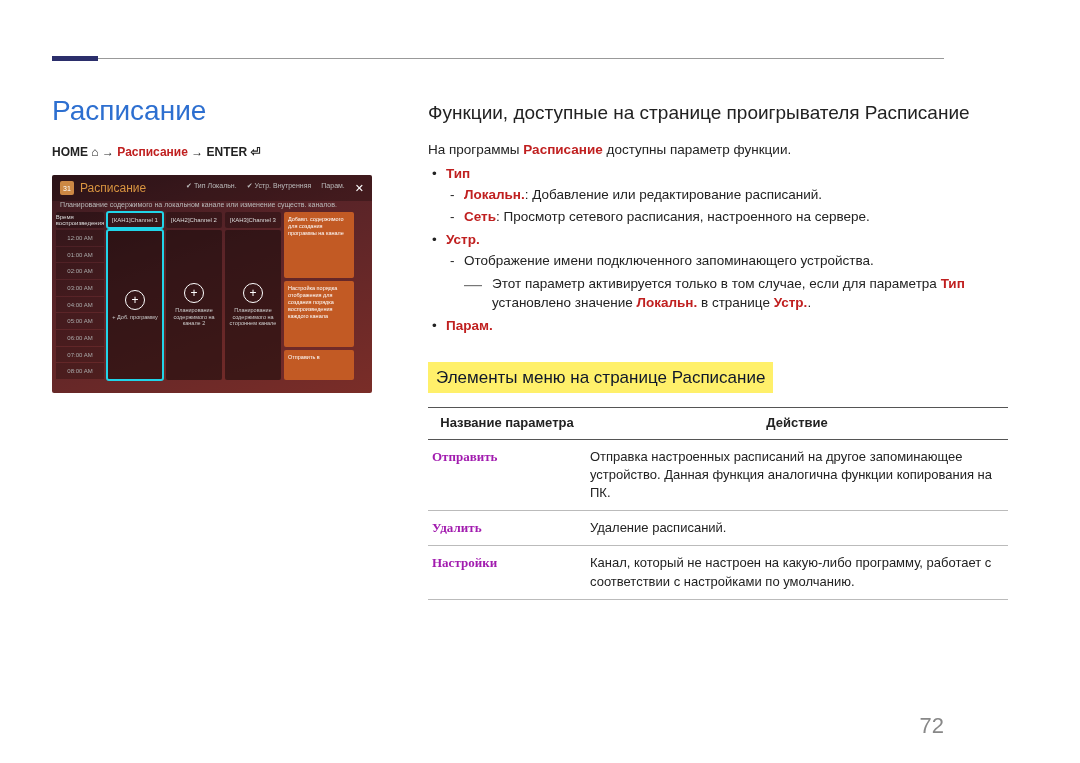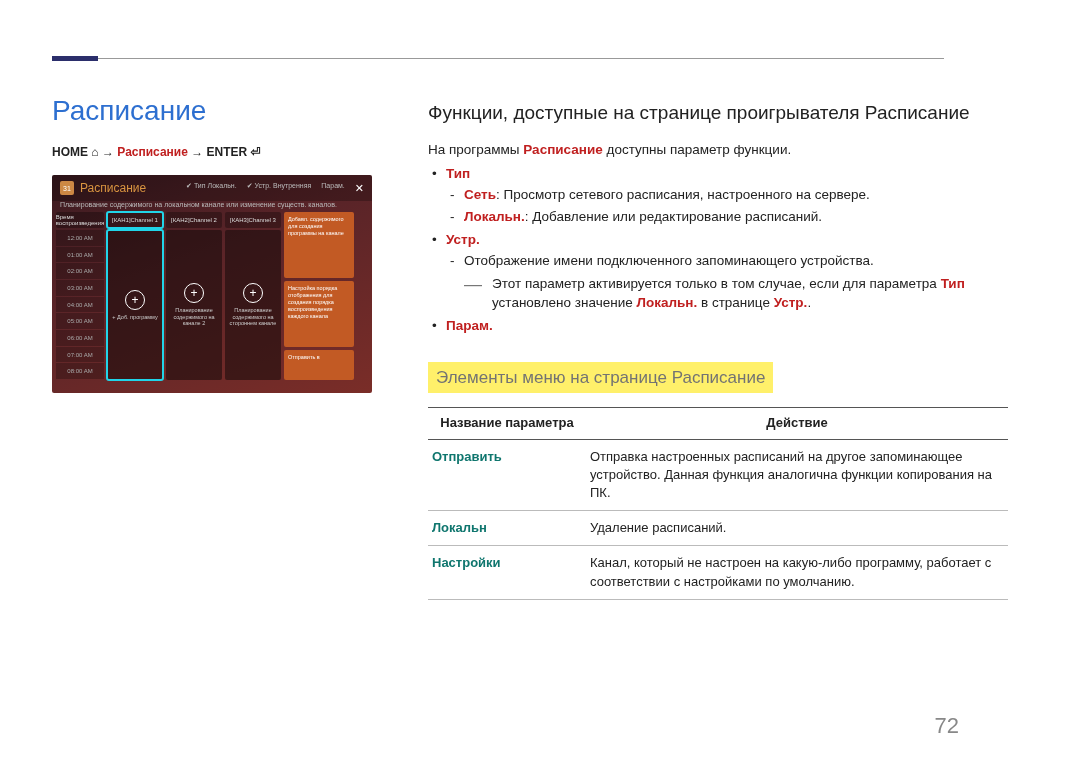--- a/index.html
+++ b/index.html
@@ -72,21 +72,21 @@
   .bullets > li { position: relative; padding-left: 18px; margin-bottom: 4px; }
   .bullets > li::before { content: "•"; position: absolute; left: 4px; top: 0; }
   .sub { margin: 2px 0 0 0; padding: 0; list-style: none; }
   .sub > li { position: relative; padding-left: 18px; margin-bottom: 3px; }
   .sub > li::before { content: "-"; position: absolute; left: 4px; top: 0; }
   .note-row { display:flex; gap:10px; margin-left:18px; margin-top:4px;}
   .note-glyph { font-size:18px; line-height:1; color:#777; }
   .section-h {
     display: inline-block;
     background: #fff06a;
-    color: #737373;
+    color: #0f172a;
     font-size: 17px;
     padding: 4px 8px;
     margin: 22px 0 14px 0;
   }
   table.params {
     width: 100%;
     border-collapse: collapse;
     font-size: 13px;
   }
   table.params th {
@@ -94,25 +94,25 @@
     font-weight: bold;
     padding: 6px 4px;
     border-top: 1.5px solid #555;
     border-bottom: 1.5px solid #555;
   }
   table.params td {
     padding: 8px 4px;
     border-bottom: 1px solid #bbb;
     vertical-align: top;
   }
-  table.params td.pname { color: #0f766e; font-weight: bold; width: 150px;}
+  table.params td.pname { color: #a21caf; font-weight: bold; width: 150px; font-family: Liberation Serif, serif;}
   .page-number {
     position: absolute;
     bottom: 24px;
-    right: 37px;
+    right: 52px;
     font-size: 22px;
     color: #888;
   }
   
   .shot {
     width: 320px;
     height: 218px;
     background: linear-gradient(160deg, #3a1a20 0%, #5a2428 40%, #7a2d28 100%);
     border-radius: 2px;
     color: #ddd;
@@ -223,22 +223,22 @@
 
   <div class="right-col body-txt">
     <h2 class="h2">Функции, доступные на странице проигрывателя Расписание</h2>
     <div>
       <span>На программы </span><span class="accent-bold">Расписание</span><span> доступны параметр функции.</span>
     </div>
     <ul class="bullets">
       <li>
         <span class="accent-bold">Тип</span>
         <ul class="sub">
+          <li><span class="accent-bold">Локальн.</span><span>: Добавление или редактирование расписаний.</span></li>
           <li><span class="accent-bold">Сеть</span><span>: Просмотр сетевого расписания, настроенного на сервере.</span></li>
-          <li><span class="accent-bold">Локальн.</span><span>: Добавление или редактирование расписаний.</span></li>
         </ul>
       </li>
       <li>
         <span class="accent-bold">Устр.</span>
         <ul class="sub">
           <li>Отображение имени подключенного запоминающего устройства.</li>
         </ul>
         <div class="note-row">
           <span class="note-glyph">―</span>
           <div>
@@ -259,21 +259,21 @@
           <th>Название параметра</th>
           <th>Действие</th>
         </tr>
       </thead>
       <tbody>
         <tr>
           <td class="pname">Отправить</td>
           <td>Отправка настроенных расписаний на другое запоминающее устройство. Данная функция аналогична функции копирования на ПК.</td>
         </tr>
         <tr>
-          <td class="pname">Локальн</td>
+          <td class="pname">Удалить</td>
           <td>Удаление расписаний.</td>
         </tr>
         <tr>
           <td class="pname">Настройки</td>
           <td>Канал, который не настроен на какую-либо программу, работает с соответствии с настройками по умолчанию.</td>
         </tr>
       </tbody>
     </table>
   </div>
 

